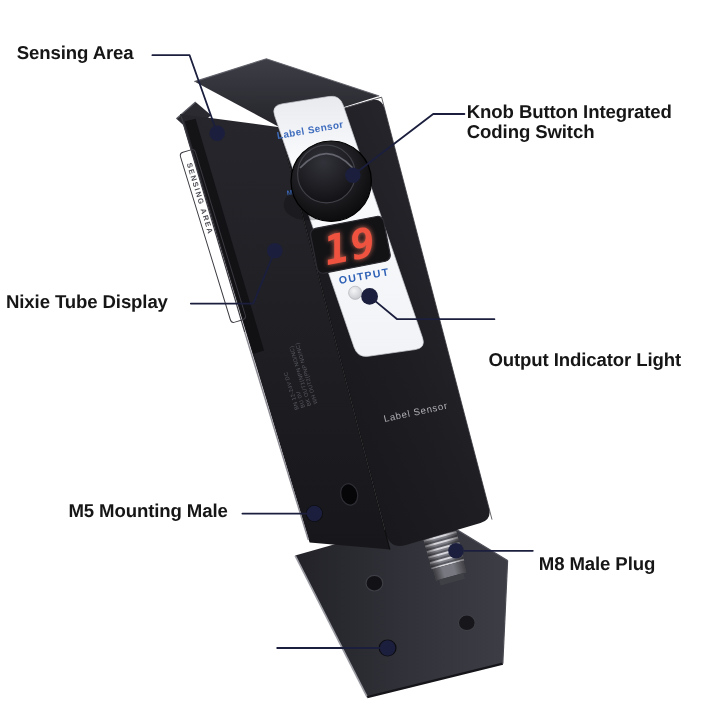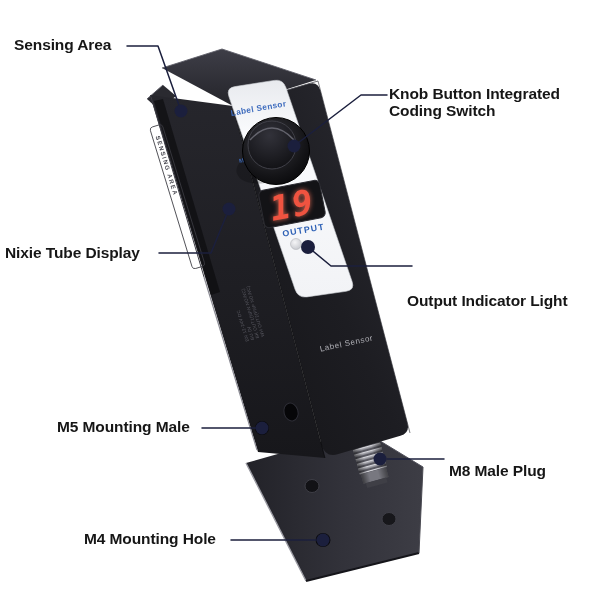--- a/index.html
+++ b/index.html
@@ -177,15 +177,14 @@
 </div>
 
 <div class="co-label" style="left:5px;top:245px;">Nixie Tube Display</div>
 
 <div class="co-label" style="left:407px;top:257px;margin-top:36px;">Output Indicator Light</div>
 
 <div class="co-label" style="left:57px;top:419px;">M5 Mounting Male</div>
 
 <div class="co-label" style="left:449px;top:451px;margin-top:12px;">M8 Male Plug</div>
 
-<div class="co-label" style="left:84px;top:531px;">M4 Mounting Hole</div>
 
 </div>
 
 </body></html>

